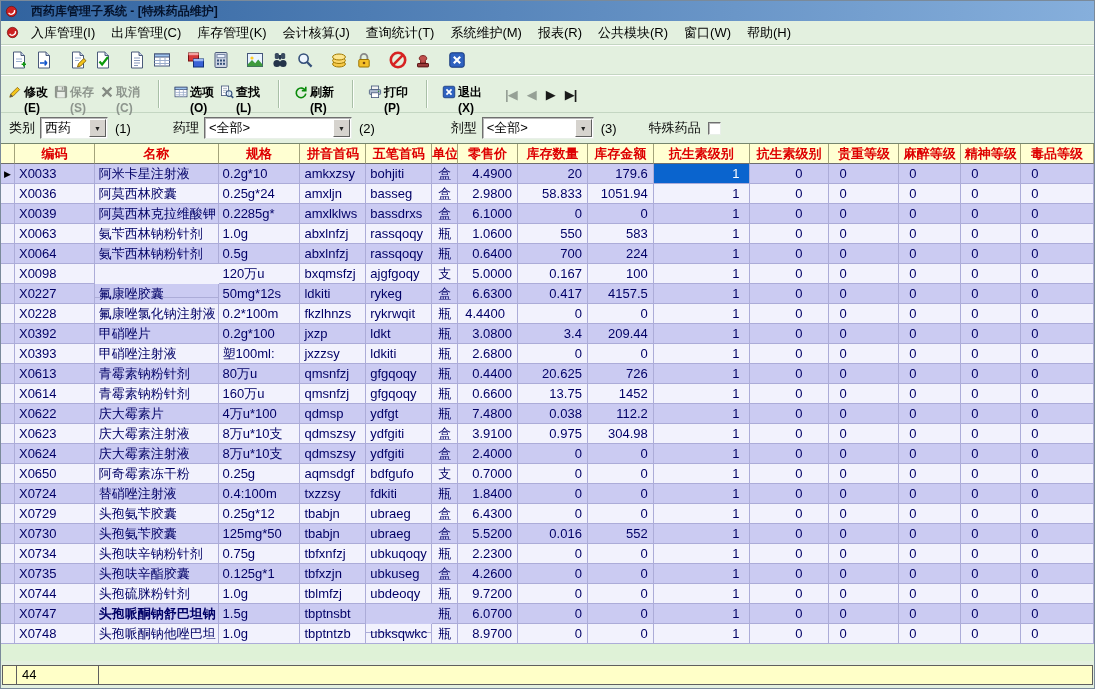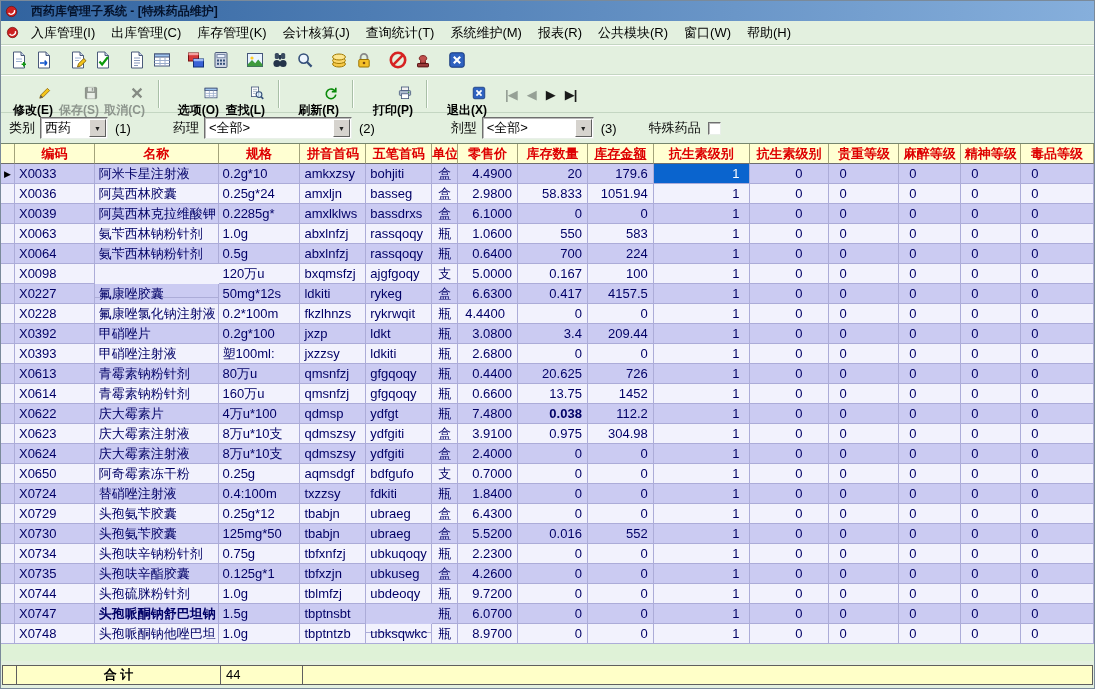--- a/index.html
+++ b/index.html
@@ -23,21 +23,21 @@
   .toolbar1 { height:30px; flex:0 0 30px; display:flex; align-items:center; padding:1px 5px;
     border-top:1px solid #ffffff; border-bottom:1px solid #c4d6c2; }
   .tbicon { width:25px; height:24px; display:flex; align-items:center; justify-content:center; }
   .tbicon svg { width:20px; height:20px; }
   .tbicon.gsep { margin-right:9px; }
 
   
   .actionbar { height:38px; flex:0 0 38px; display:flex; align-items:center; padding:0 6px;
     border-top:1px solid #ffffff; border-bottom:1px solid #c4d6c2; }
   .abtns { display:flex; align-items:center; }
-  .abtn { width:46px; height:36px; display:flex; flex-direction:column; align-items:flex-end; justify-content:center;
+  .abtn { width:46px; height:36px; display:flex; flex-direction:row; align-items:flex-start; justify-content:center;
     gap:1px; font-size:12px; font-weight:bold; color:#000; cursor:default;margin-top:16px; }
   .abtn .aicon { height:16px; }
   .abtn .aicon svg { width:16px; height:16px; }
   .abtn.disabled { color:#8d958d; }
   .abtn.disabled .aicon { filter:grayscale(1); opacity:.55; }
   .absep { width:2px; height:28px; border-left:1px solid #a9bfa7; border-right:1px solid #fbfffb; margin:0 13px; }
   .recnav { display:flex; align-items:center; margin-left:18px; gap:10px; font-size:13px; font-weight:bold; }
   .navbtn { color:#1a1a1a; cursor:default; letter-spacing:-1px; }
   .navbtn.dis { color:#96a096; }
 
@@ -348,21 +348,21 @@
     <div class="ghead">
         <div class="ghcell ind" style="width: 14px;"></div>
         <div class="ghcell" style="width: 80px;">编码</div>
         <div class="ghcell" style="width: 124px;">名称</div>
         <div class="ghcell" style="width: 82px;">规格</div>
         <div class="ghcell" style="width: 66px;">拼音首码</div>
         <div class="ghcell" style="width: 66px;">五笔首码</div>
         <div class="ghcell" style="width: 26px;">单位</div>
         <div class="ghcell" style="width: 60px;">零售价</div>
         <div class="ghcell" style="width: 70px;">库存数量</div>
-        <div class="ghcell" style="width: 66px; text-decoration: underline;">库存金额</div>
+        <div class="ghcell" style="width: 66px;">库存金额</div>
         <div class="ghcell" style="width: 96px;">抗生素级别</div>
         <div class="ghcell" style="width: 80px;">抗生素级别</div>
         <div class="ghcell" style="width: 70px;">贵重等级</div>
         <div class="ghcell" style="width: 62px;">麻醉等级</div>
         <div class="ghcell" style="width: 60px;">精神等级</div>
         <div class="ghcell" style="width: 73px;">毒品等级</div>
       </div>
     <div class="gbody">
         <div class="grow stripe">
           <div class="gcell ind" style="width: 14px;">▶</div>
@@ -582,21 +582,21 @@
         </div>
         <div class="grow stripe">
           <div class="gcell ind" style="width: 14px;"></div>
           <div class="gcell al" style="width: 80px;">X0622</div>
           <div class="gcell al" style="width: 124px;">庆大霉素片</div>
           <div class="gcell al" style="width: 82px;">4万u*100</div>
           <div class="gcell al" style="width: 66px;">qdmsp</div>
           <div class="gcell al" style="width: 66px;">ydfgt</div>
           <div class="gcell ac" style="width: 26px;">瓶</div>
           <div class="gcell ar" style="width: 60px;">7.4800</div>
-          <div class="gcell ar" style="width: 70px; font-weight: bold;">0.038</div>
+          <div class="gcell ar" style="width: 70px;">0.038</div>
           <div class="gcell ar" style="width: 66px;">112.2</div>
           <div class="gcell ar8" style="width: 96px;">1</div>
           <div class="gcell ar24" style="width: 80px;">0</div>
           <div class="gcell ali" style="width: 70px;">0</div>
           <div class="gcell ali" style="width: 62px;">0</div>
           <div class="gcell ali" style="width: 60px;">0</div>
           <div class="gcell ali" style="width: 73px;">0</div>
         </div>
         <div class="grow plain">
           <div class="gcell ind" style="width: 14px;"></div>
@@ -795,18 +795,17 @@
           <div class="gcell ali" style="width: 62px;">0</div>
           <div class="gcell ali" style="width: 60px;">0</div>
           <div class="gcell ali" style="width: 73px;">0</div>
         </div>
       </div>
     <div class="gfiller"></div>
   </div>
 
   <div class="summary">
     <div class="scell s1"></div>
-    <div class="scell s2">合  计</div>
     <div class="scell s3">44</div>
     <div class="scell s4"></div>
   </div>
 
 </div>
 
 </body></html>

